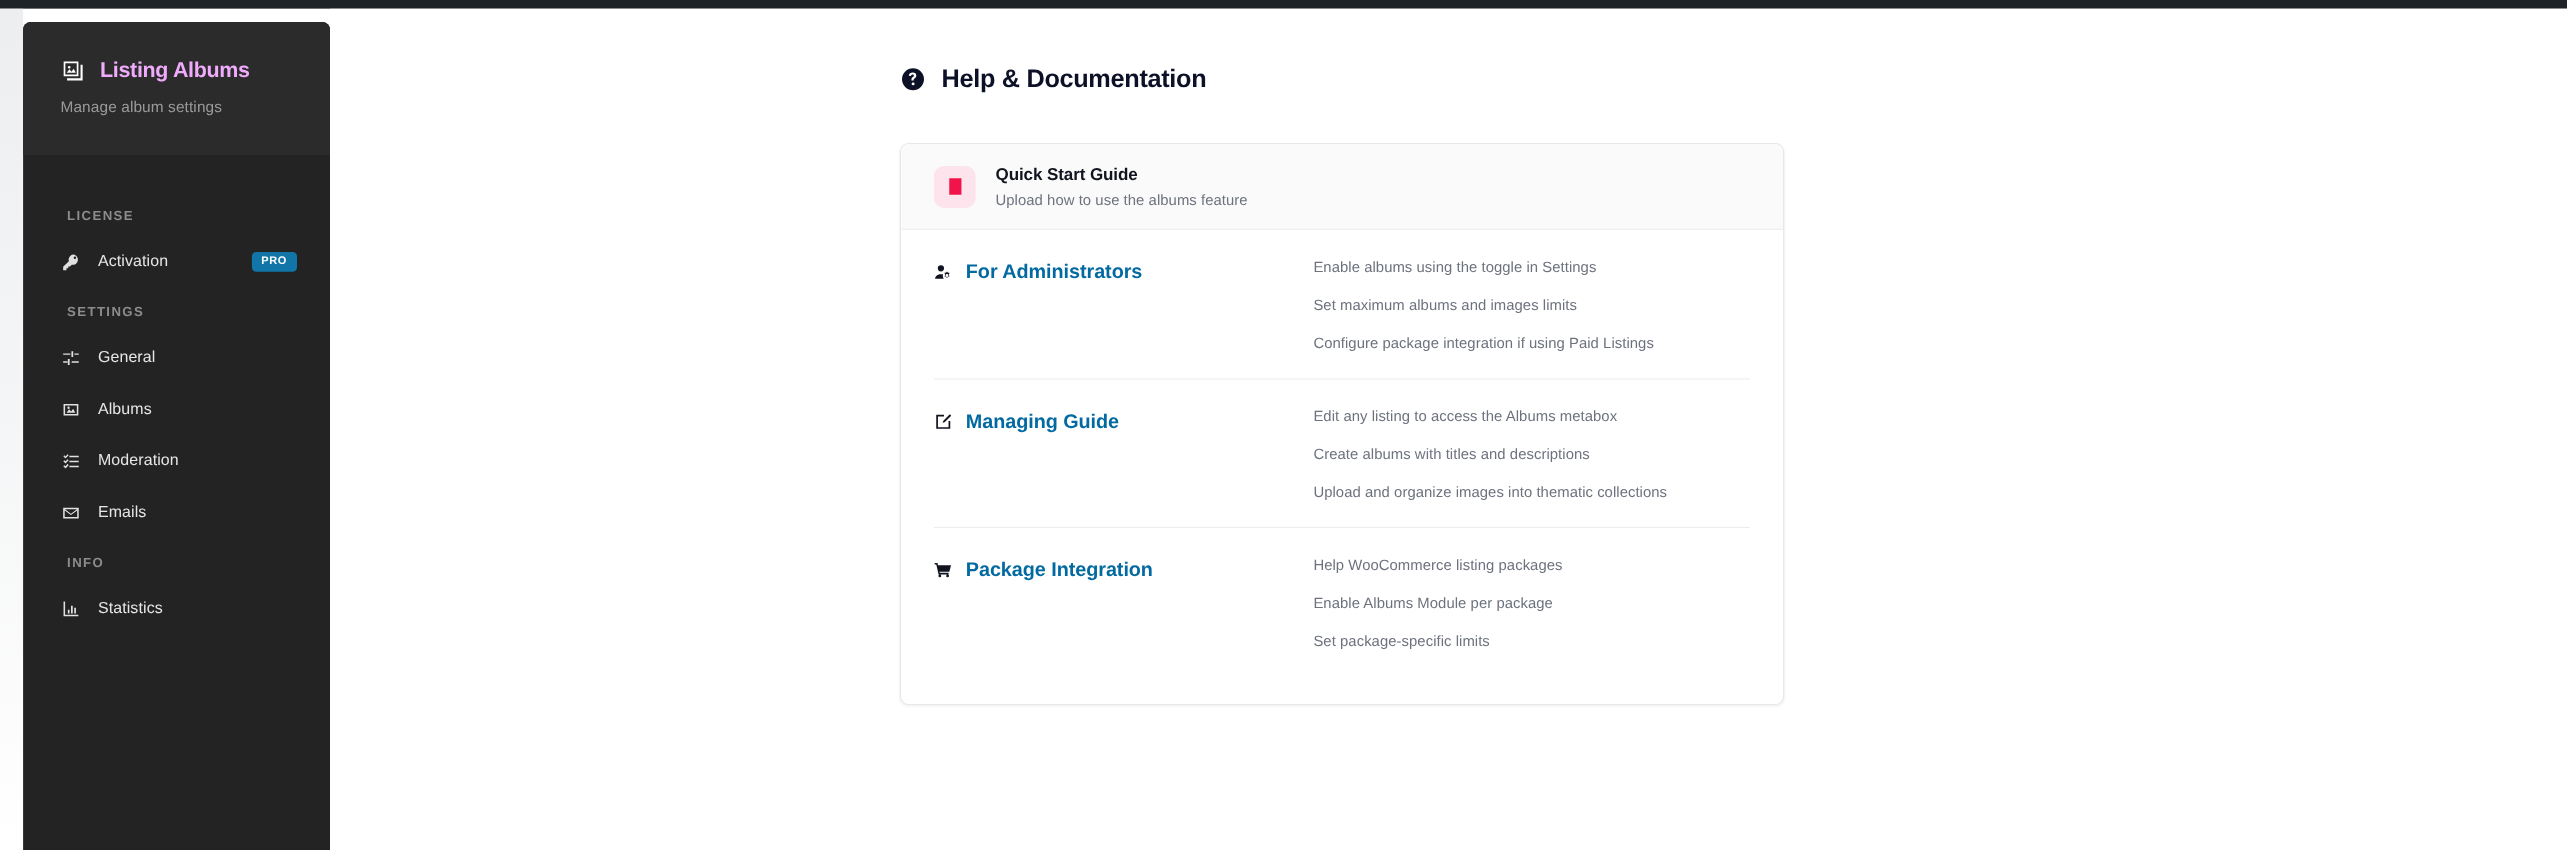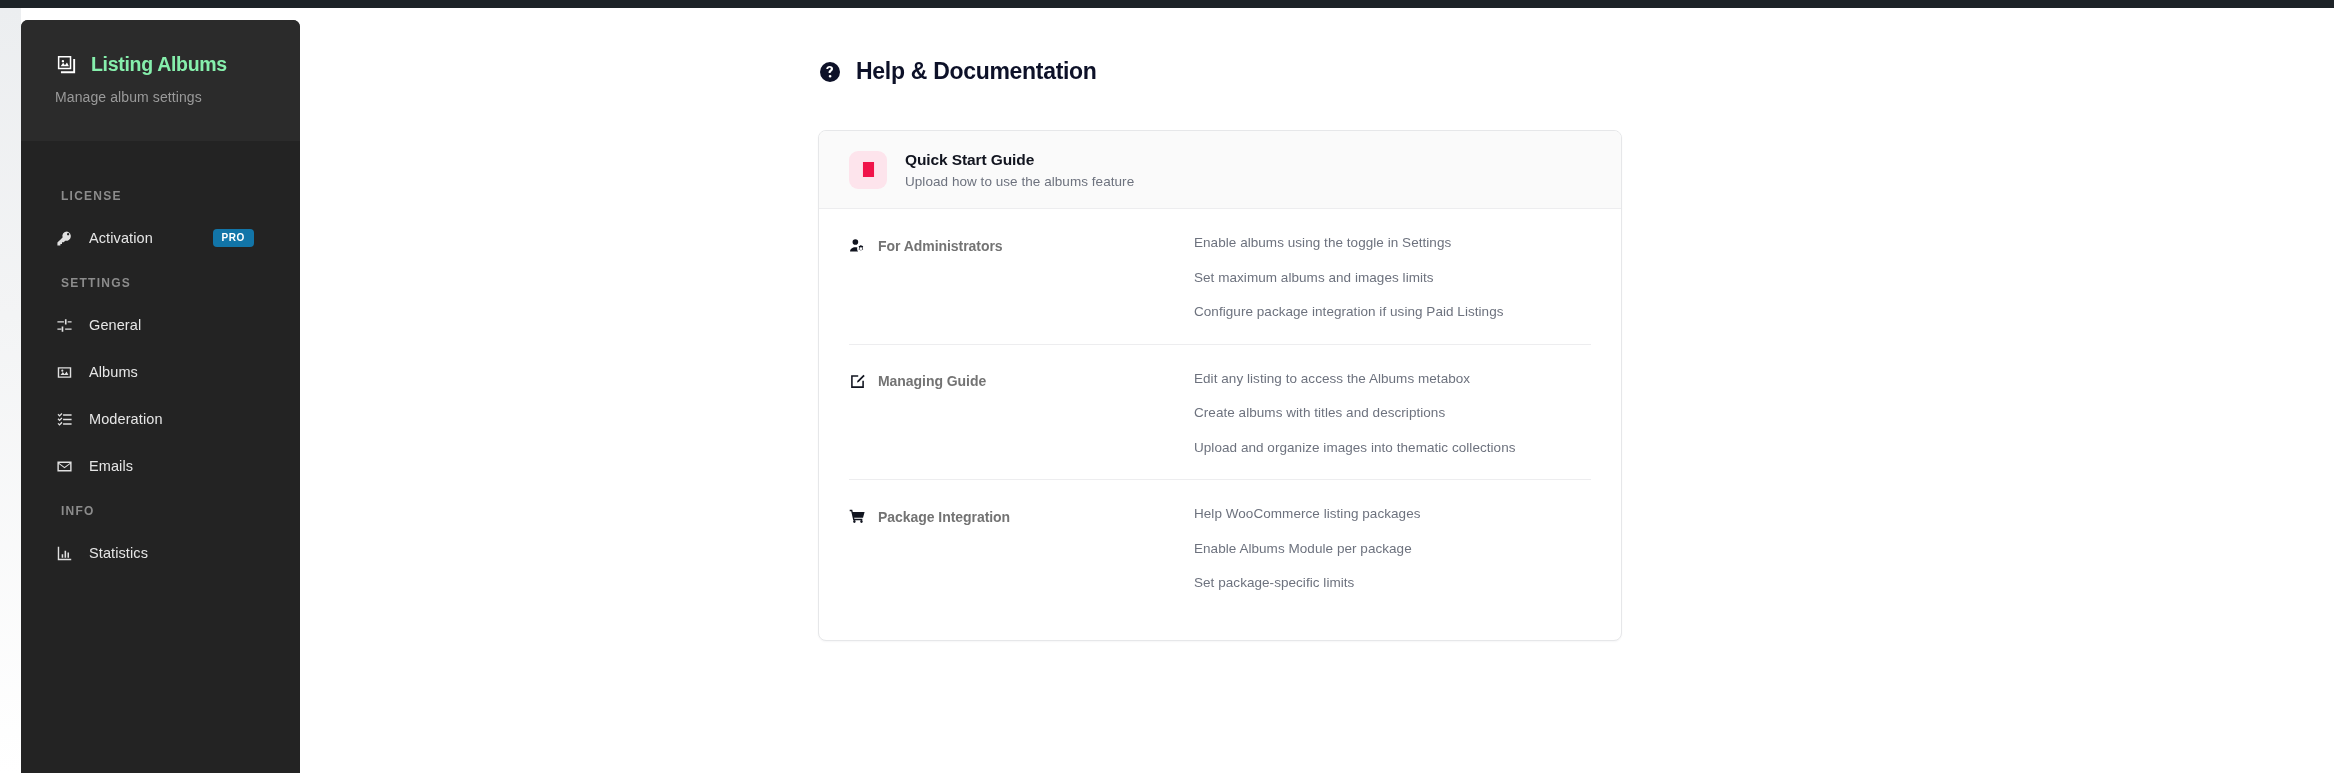--- a/index.html
+++ b/index.html
@@ -58,21 +58,21 @@
   }
   .brand-row {
     display: flex;
     align-items: center;
     gap: 13px;
   }
   .brand-icon { width: 23px; height: 23px; display: block; flex: none; }
   .brand-title {
     font-size: 19.5px;
     font-weight: 700;
-    color: #86efac;
+    color: #f0abfc;
     letter-spacing: -0.3px;
     white-space: nowrap;
   }
   .brand-sub {
     margin-top: 13px;
     font-size: 14px;
     color: #9a9a9a;
     letter-spacing: 0.1px;
   }
 
@@ -111,21 +111,21 @@
   }
   .nav-item.active {
     background: #f5003c;
     color: #ffffff;
     font-weight: 700;
   }
   .nav-item.active .nav-ico { fill: #ffffff; }
 
   .pro-badge {
     position: absolute;
-    right: 25px;
+    right: 9px;
     top: 50%;
     transform: translateY(-50%);
     background: #1275a8;
     color: #ffffff;
     font-size: 10px;
     font-weight: 700;
     letter-spacing: 0.6px;
     padding: 4px 9px 4px 9px;
     border-radius: 4px;
     line-height: 1;
@@ -217,23 +217,23 @@
   .section-head {
     display: flex;
     align-items: center;
     gap: 12px;
     width: 345px;
     flex: none;
     padding-top: 1px;
   }
   .section-ico { width: 17px; height: 17px; display: block; fill: #11141f; flex: none; }
   .section-title {
-    font-size: 14px;
-    font-weight: 700;
-    color: #737373;
+    font-size: 18px;
+    font-weight: 700;
+    color: #0369a1;
     letter-spacing: -0.05px;
     white-space: nowrap;
   }
 
   .section-items { flex: 1; }
   .section-item {
     font-size: 13.5px;
     color: #6d727e;
     letter-spacing: 0.05px;
     line-height: 1;

